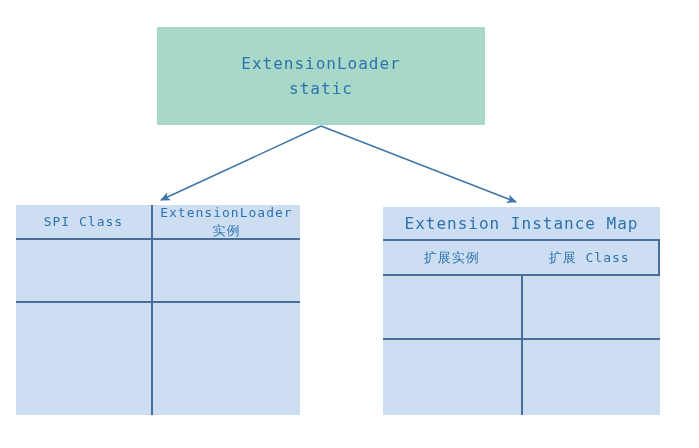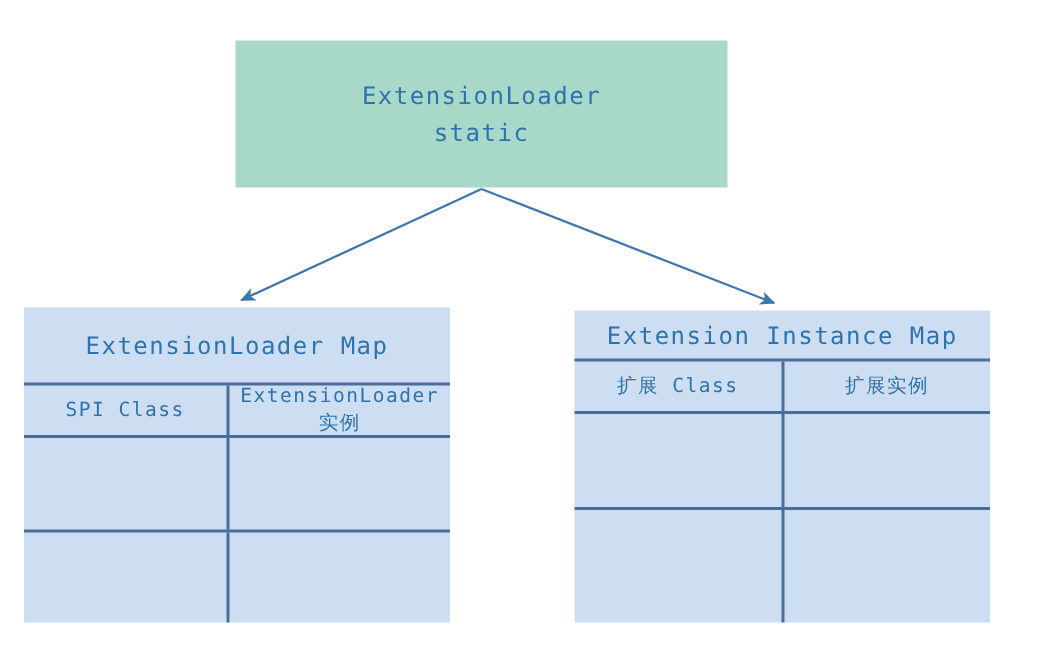--- a/index.html
+++ b/index.html
@@ -106,21 +106,20 @@
   <line x1="321" y1="126" x2="161" y2="200" marker-end="url(#ah)"></line>
   <line x1="321" y1="126" x2="516" y2="202" marker-end="url(#ah)"></line>
 </svg>
 
 <div class="root-node">
   <span>ExtensionLoader</span>
   <span>static</span>
 </div>
 
 <div class="map-table left">
-  <div class="table-title">ExtensionLoader Map</div>
   <div class="table-row header-row">
     <div class="cell col1">
       <span>SPI Class</span>
     </div>
     <div class="cell col2">
       <span>ExtensionLoader</span>
       <span>实例</span>
     </div>
   </div>
   <div class="table-row body-row-1">
@@ -129,25 +128,25 @@
   </div>
   <div class="table-row body-row-2">
     <div class="cell col1"></div>
     <div class="cell col2"></div>
   </div>
 </div>
 
 <div class="map-table right">
   <div class="table-title">Extension Instance Map</div>
   <div class="table-row header-row">
+    <div class="cell col2">
+      <span>扩展实例</span>
+    </div>
     <div class="cell col1">
       <span>扩展 Class</span>
-    </div>
-    <div class="cell col2">
-      <span>扩展实例</span>
     </div>
   </div>
   <div class="table-row body-row-1">
     <div class="cell col1"></div>
     <div class="cell col2"></div>
   </div>
   <div class="table-row body-row-2">
     <div class="cell col1"></div>
     <div class="cell col2"></div>
   </div>

